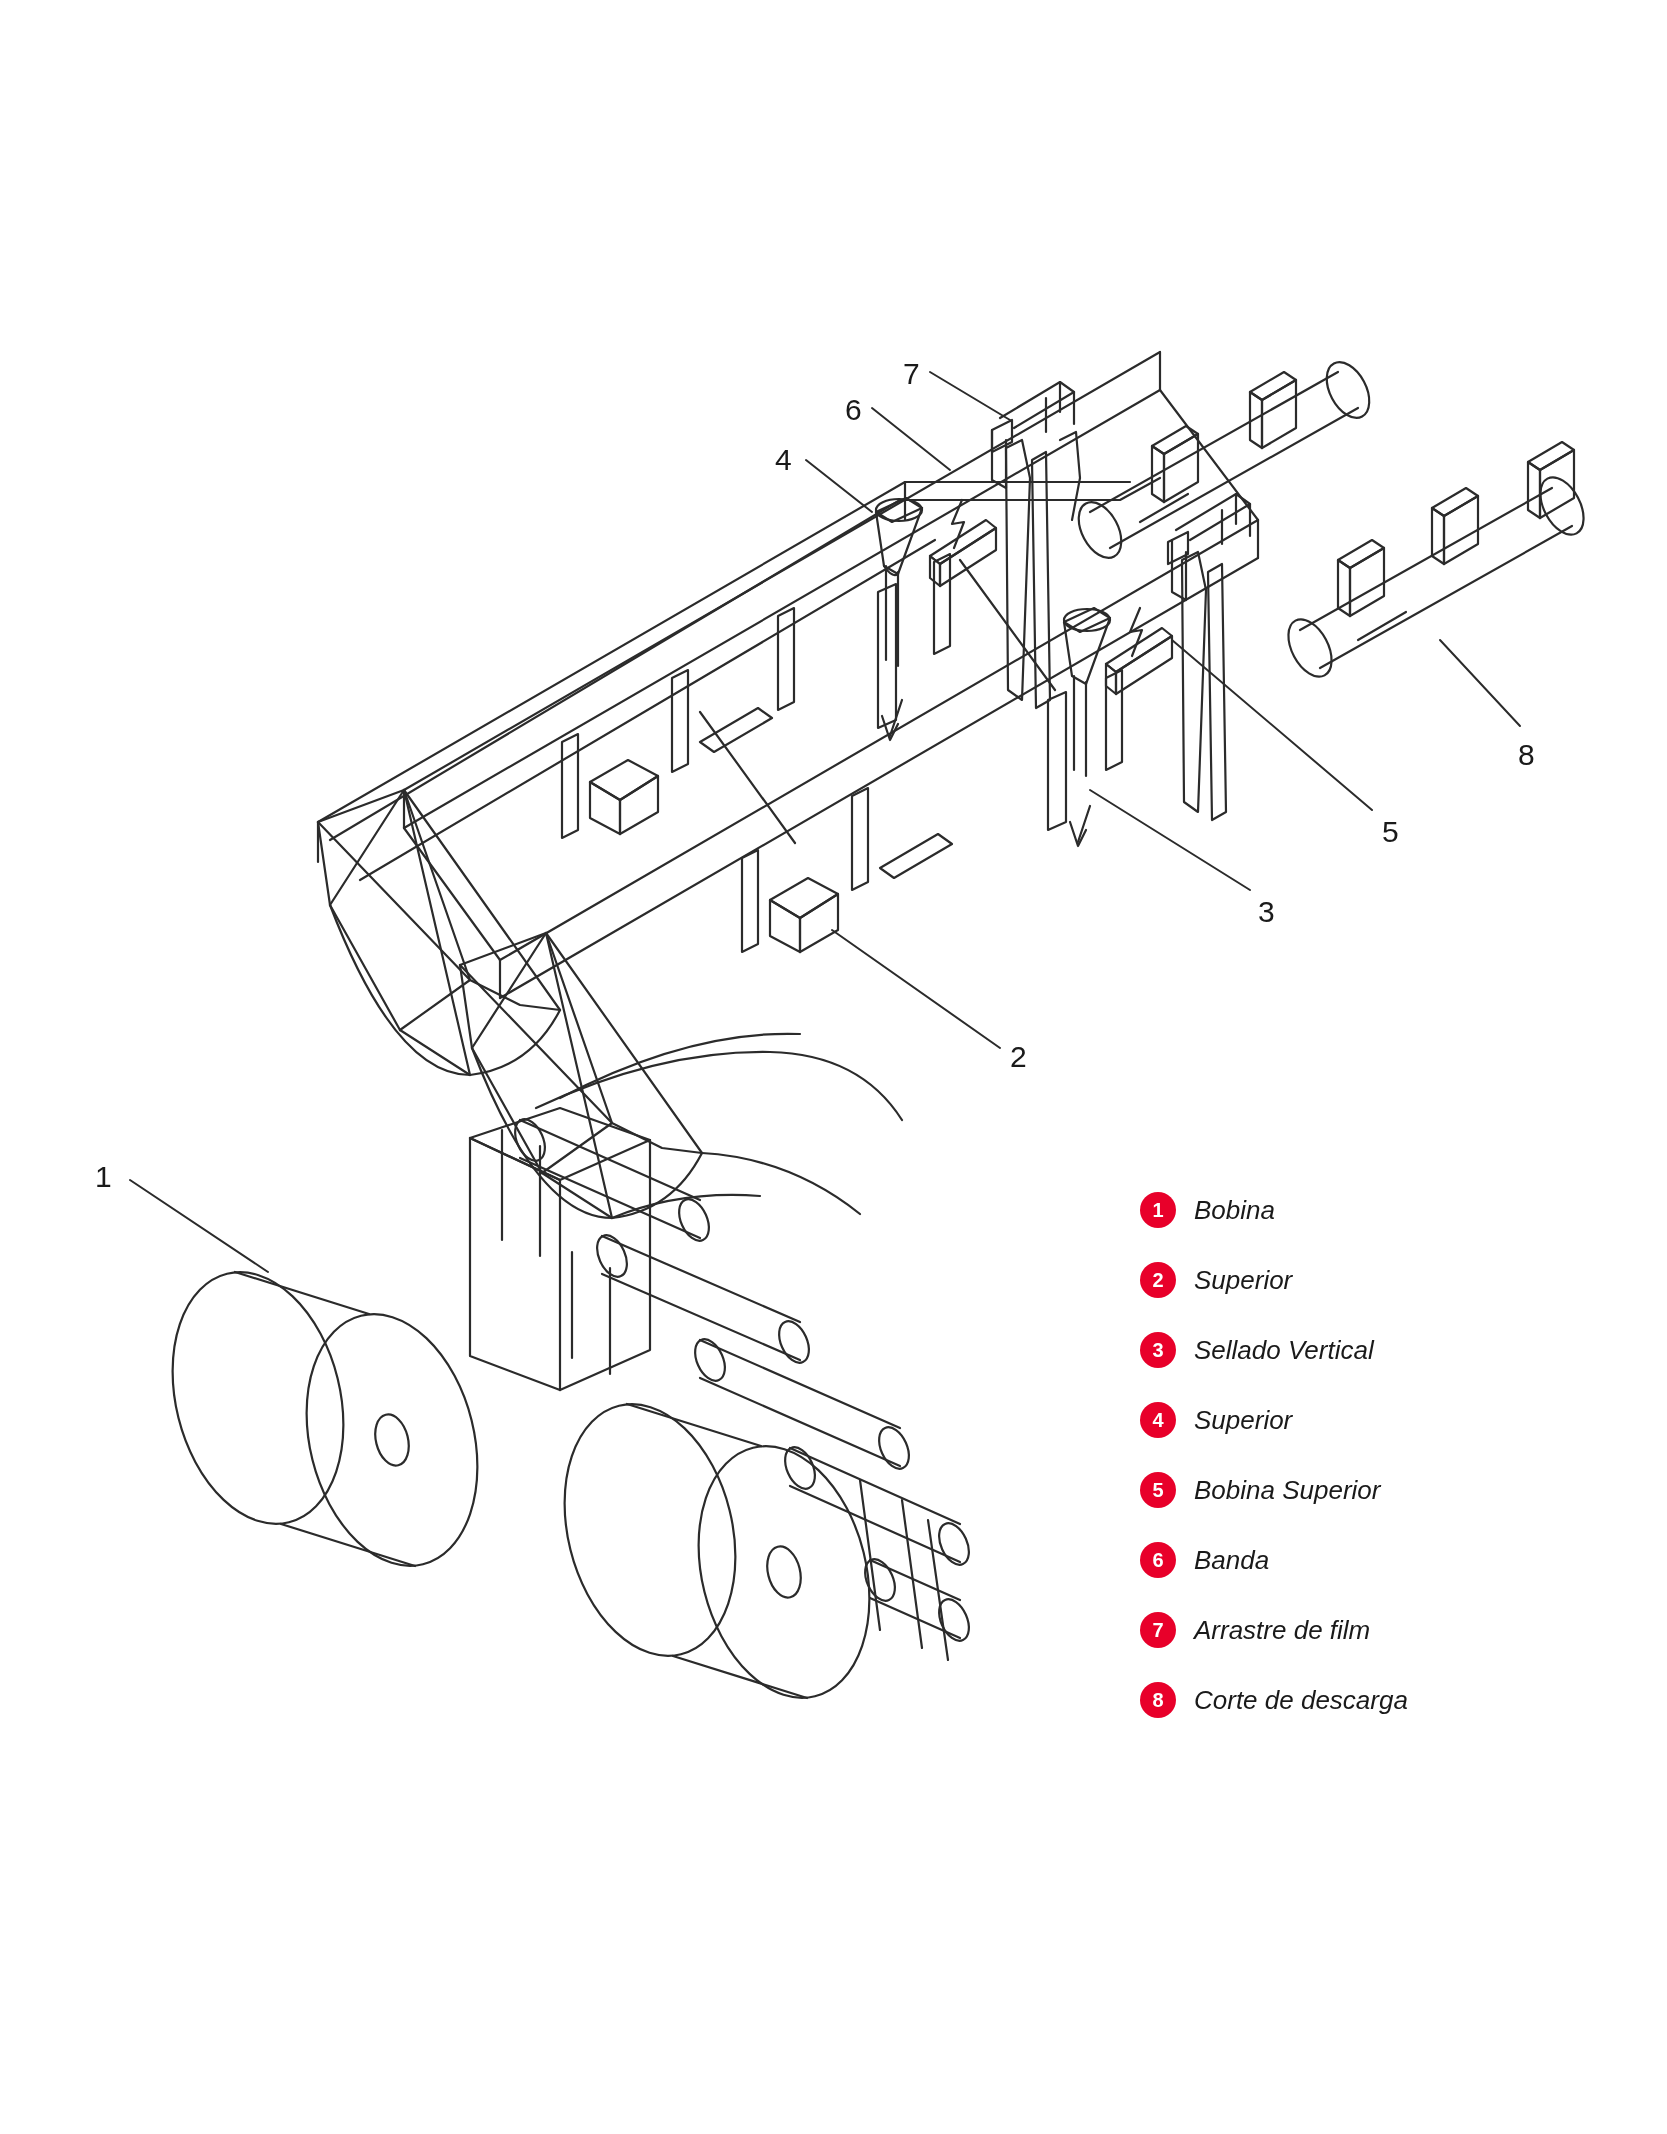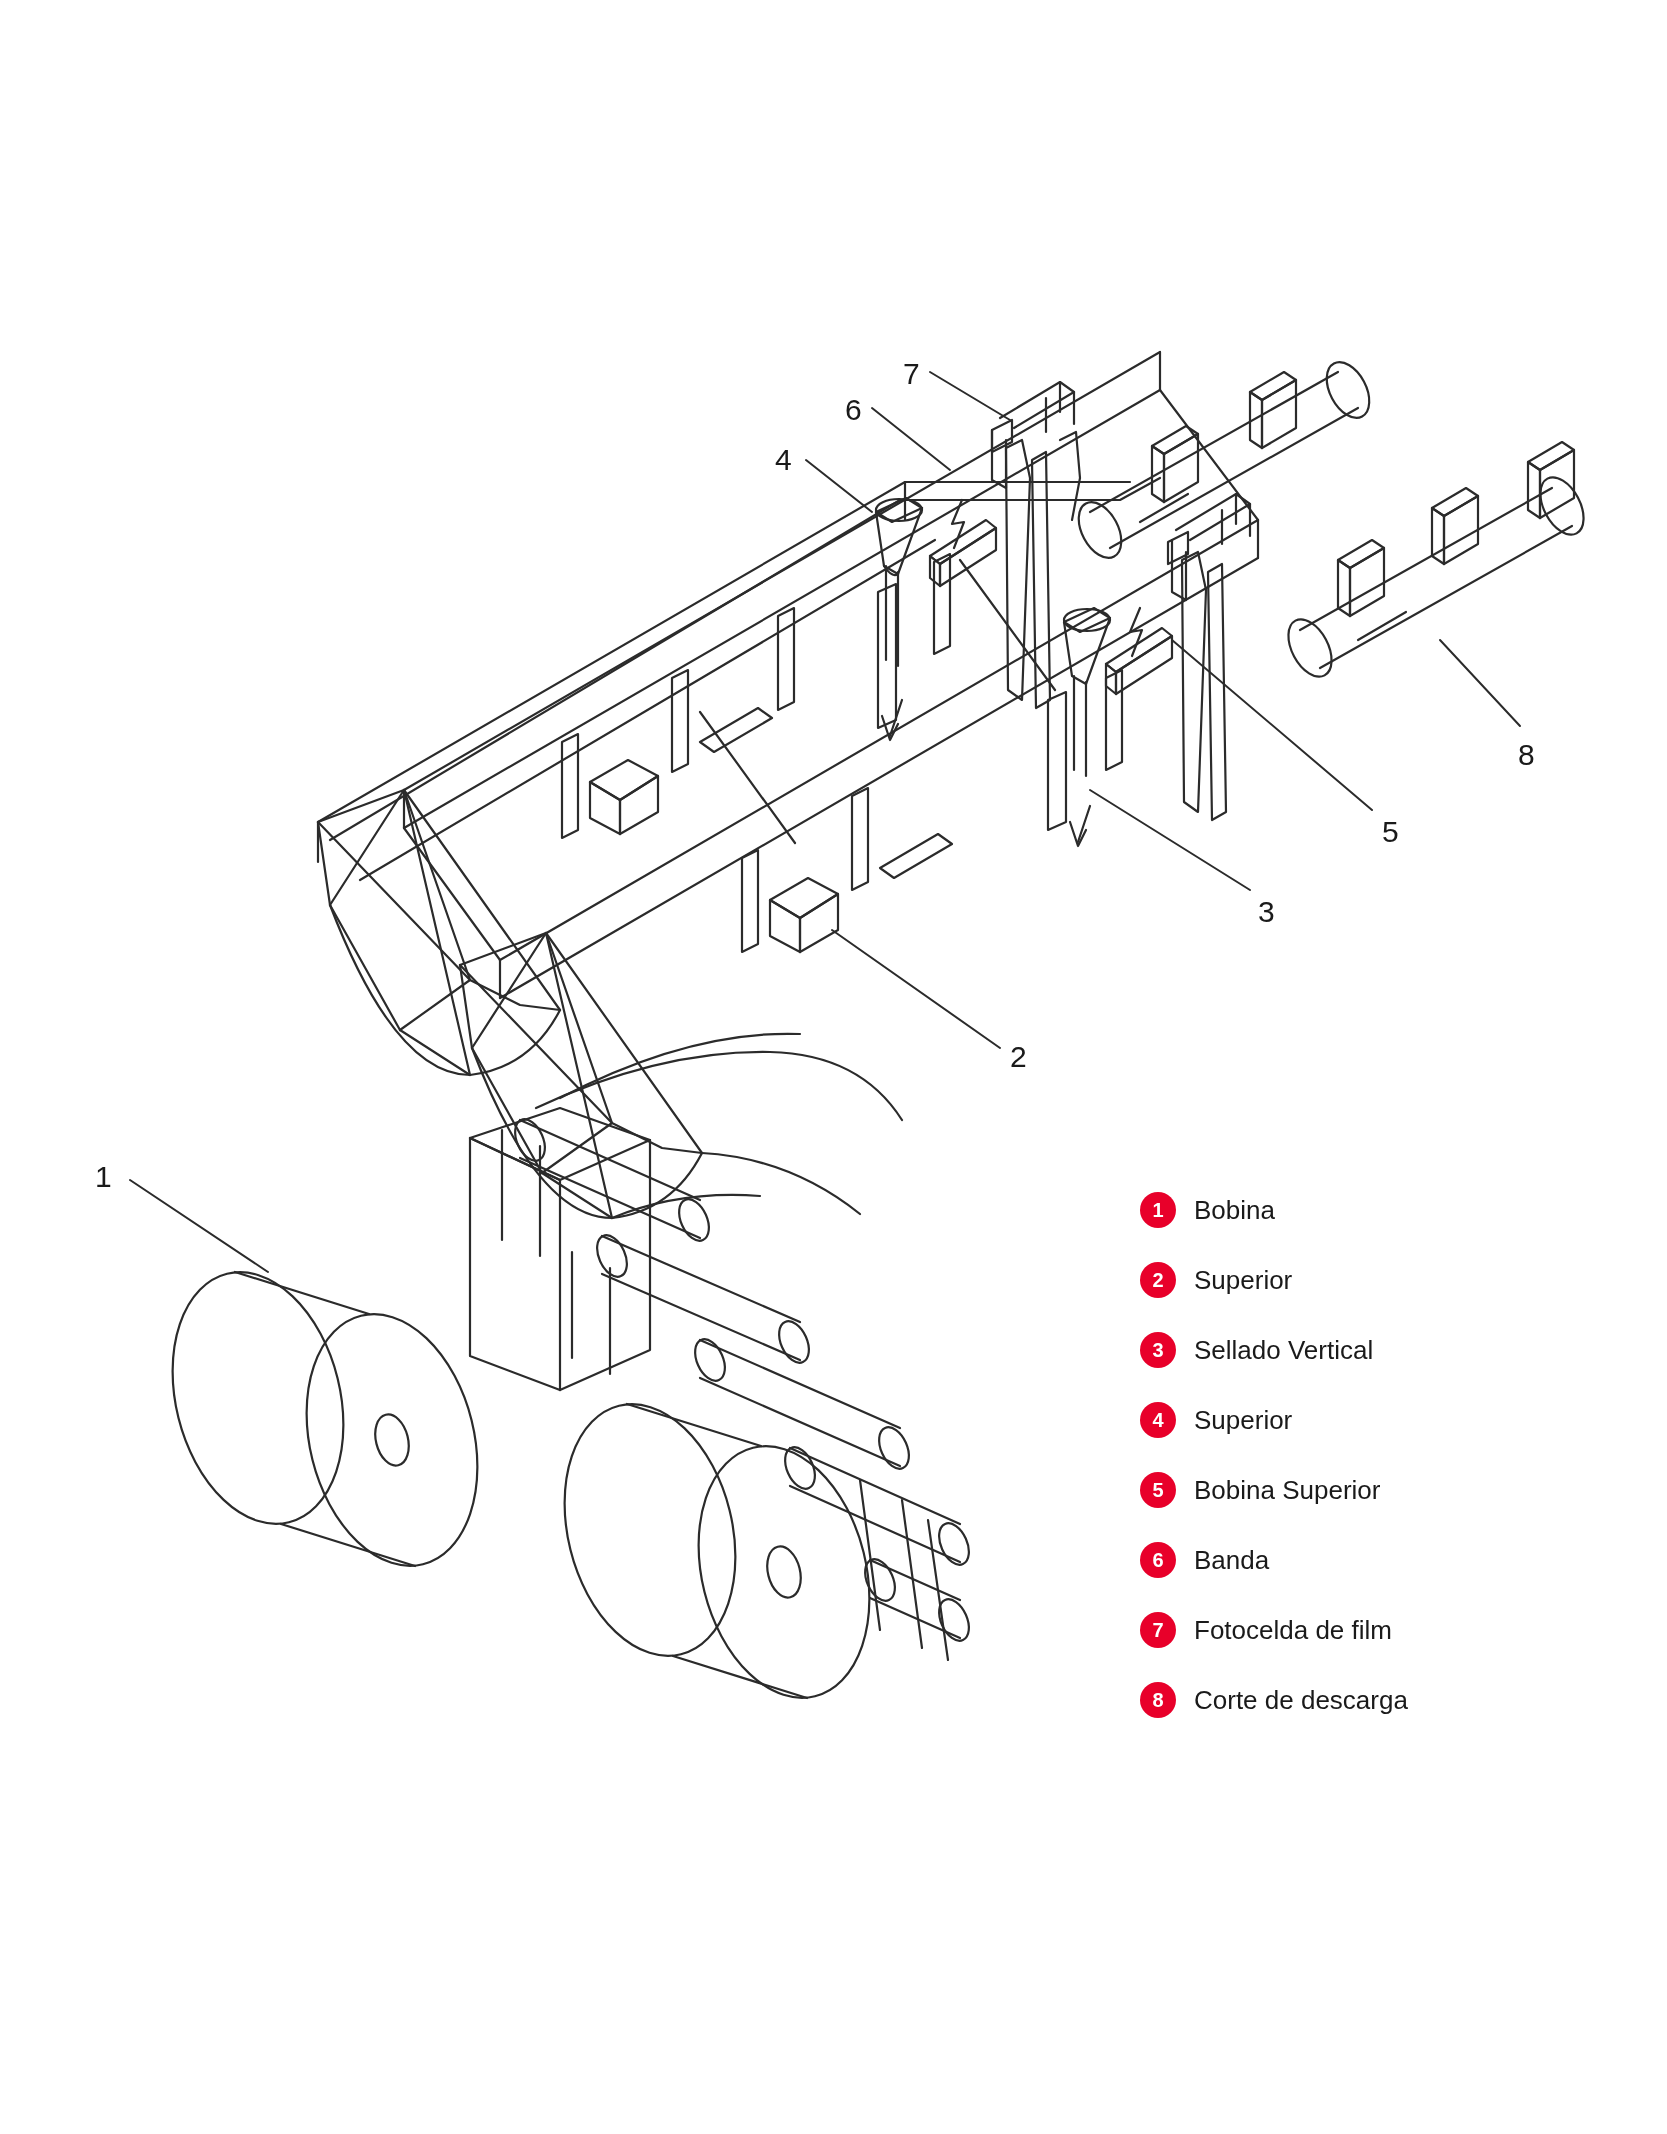--- a/index.html
+++ b/index.html
@@ -44,20 +44,21 @@
     align-items: center;
     justify-content: center;
     flex: 0 0 auto;
     line-height: 1;
   }
   .legend-label {
     margin-left: 18px;
     font-size: 26px;
     color: #1a1a1a;
     white-space: nowrap;
+    font-style: italic;
   }
   .callout-num {
     position: absolute;
     font-size: 30px;
     color: #1a1a1a;
     font-family: "Liberation Sans", sans-serif;
   }
 </style>
 </head>
 <body>
@@ -336,21 +337,21 @@
       <div class="legend-label">Bobina Superior</div>
     </div>
 
     <div class="legend-item">
       <div class="legend-badge">6</div>
       <div class="legend-label">Banda</div>
     </div>
 
     <div class="legend-item">
       <div class="legend-badge">7</div>
-      <div class="legend-label">Fotocelda de film</div>
+      <div class="legend-label">Arrastre de film</div>
     </div>
 
     <div class="legend-item">
       <div class="legend-badge">8</div>
       <div class="legend-label">Corte de descarga</div>
     </div>
 
   </div>
 
 </div>

